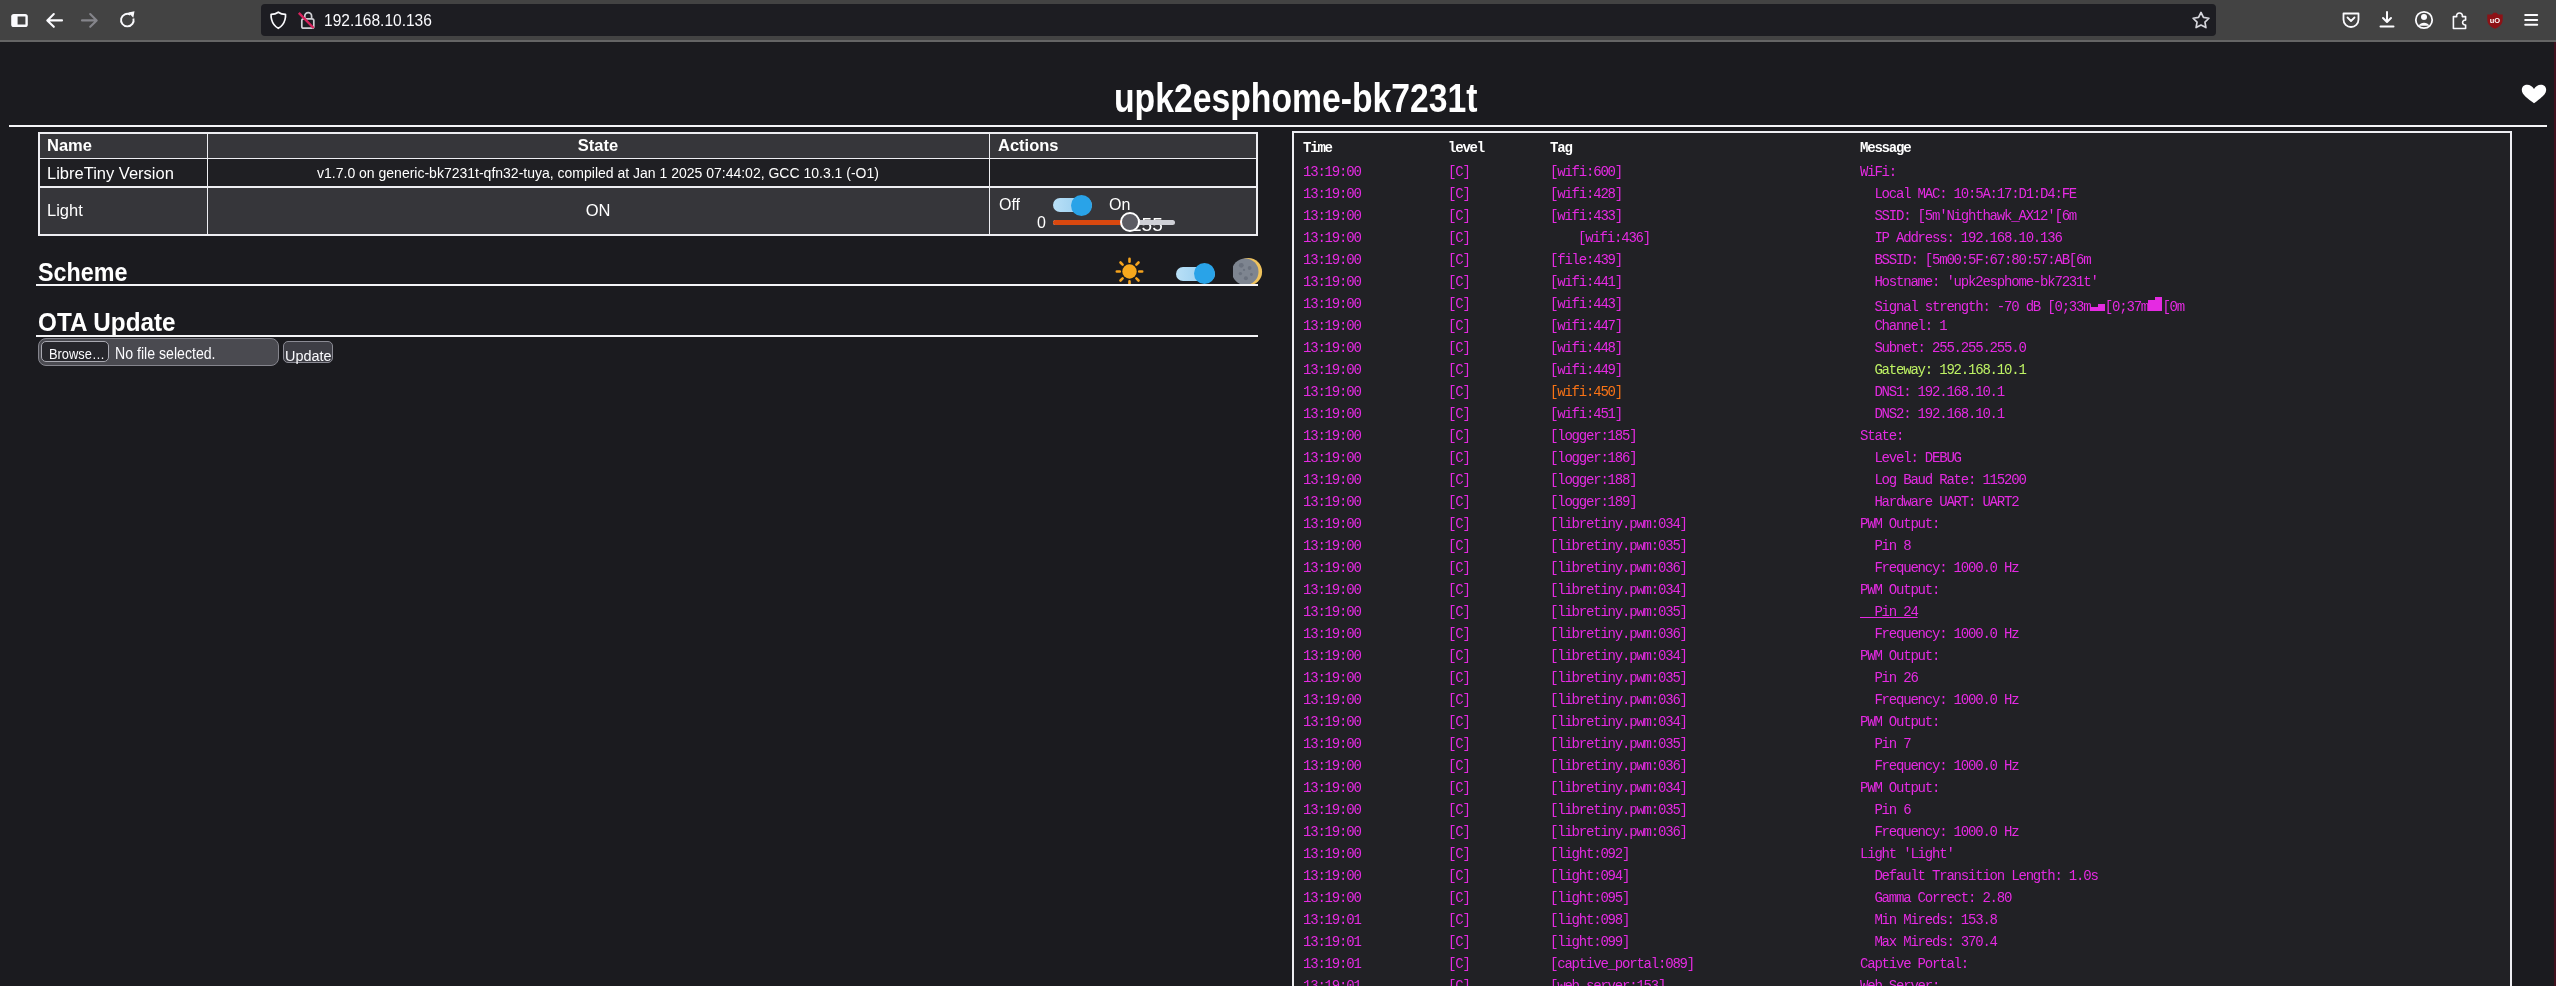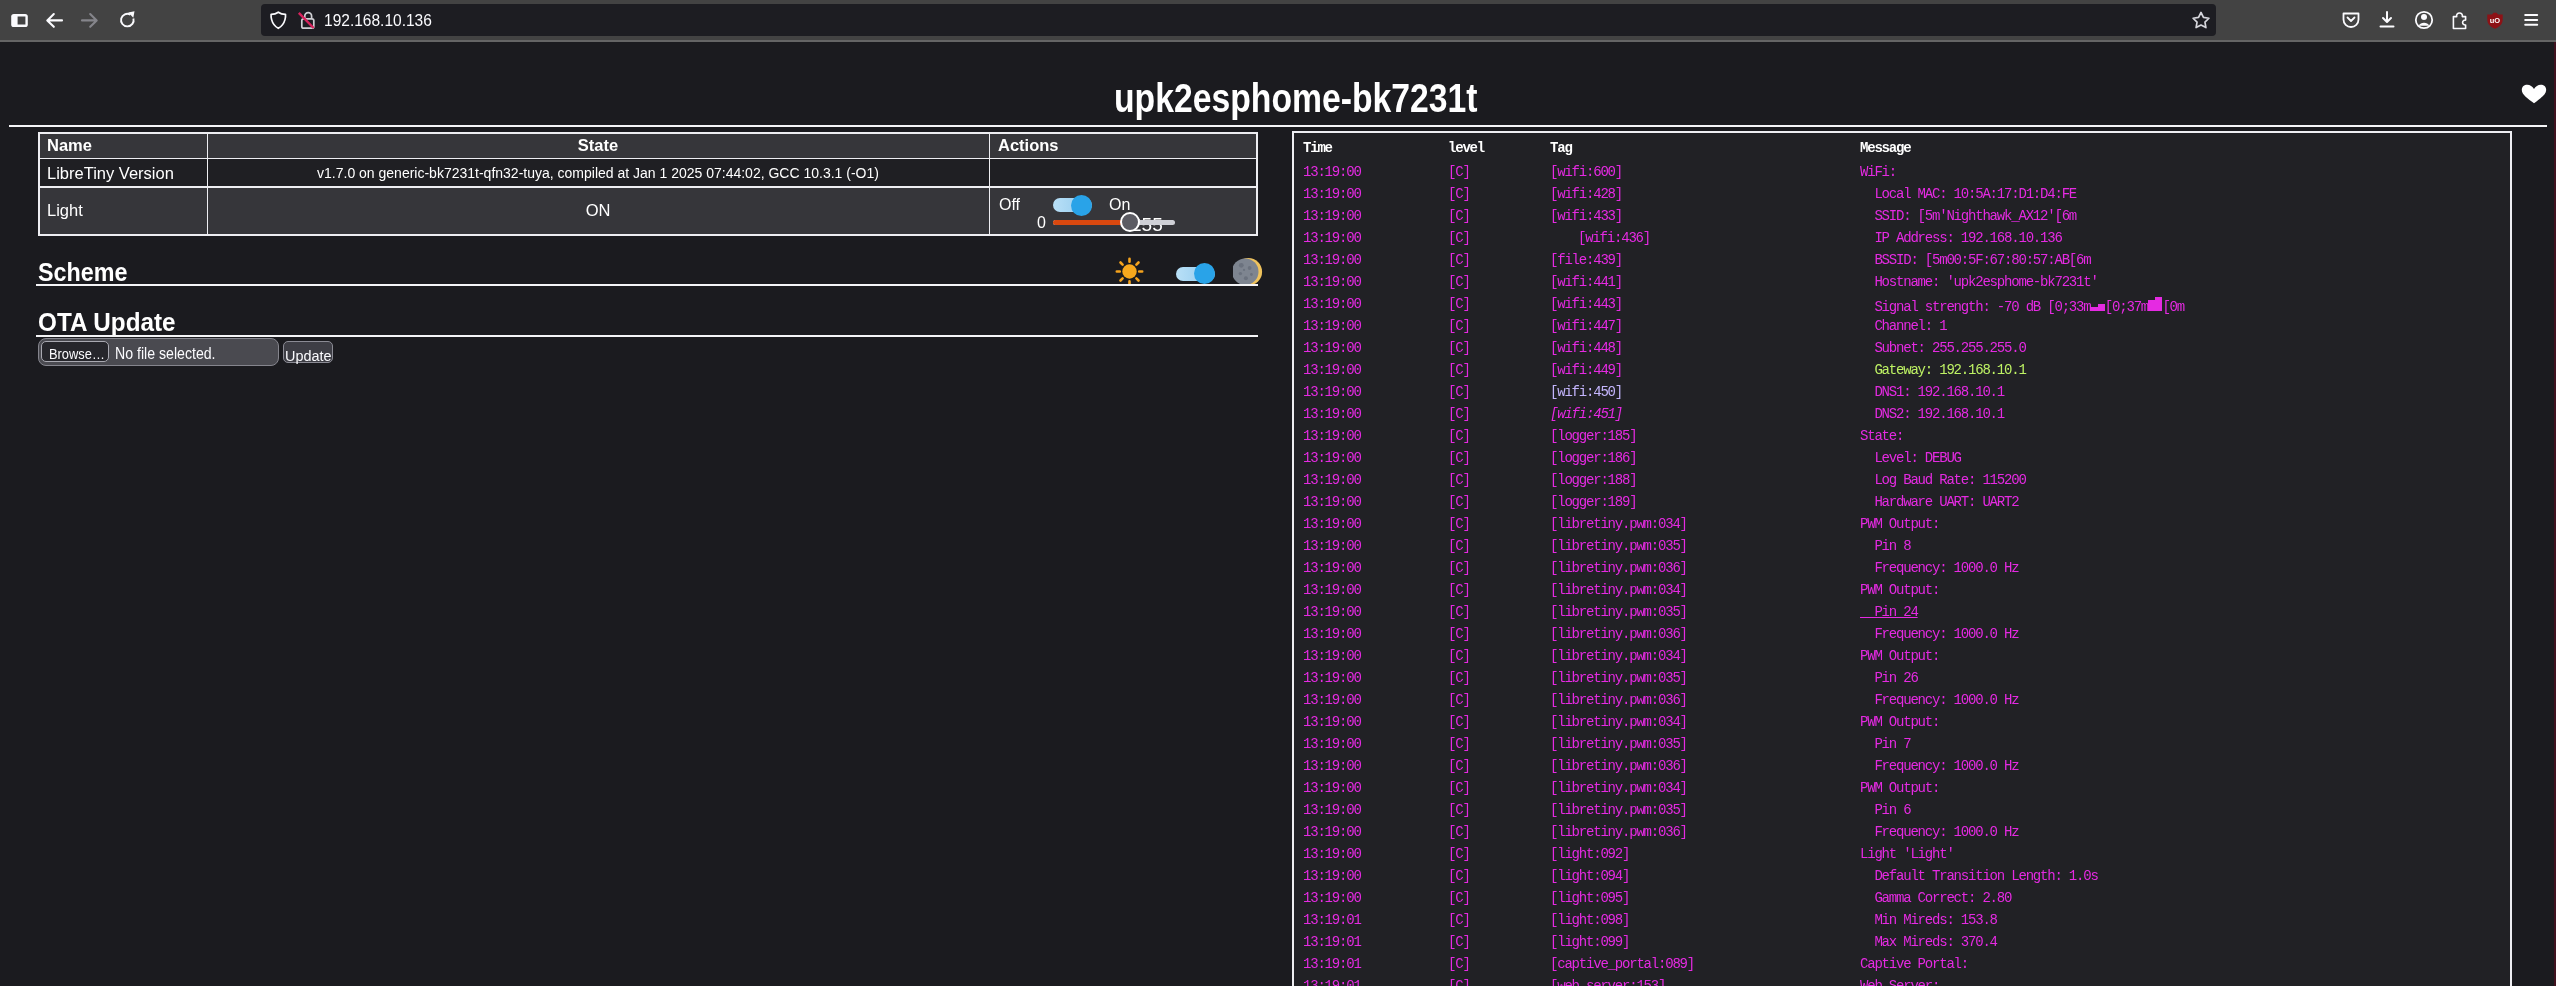--- a/index.html
+++ b/index.html
@@ -179,27 +179,27 @@
   </div>
 <div class="a" style="left:0;top:358.5px;height:22px">
     <span class="t mono" style="left:1303px;top:4px;font-size:14px;letter-spacing:-1.2px;color:#e52ae2;">13:19:00</span>
     <span class="t mono" style="left:1448px;top:4px;font-size:14px;letter-spacing:-1.2px;color:#e52ae2;">[C]</span>
     <span class="t mono" style="left:1550px;top:4px;font-size:14px;letter-spacing:-1.2px;color:#e52ae2;">[wifi:449]</span>
     <span class="t mono" style="left:1860px;top:4px;font-size:14px;letter-spacing:-1.2px;color:#bef264;">  Gateway: 192.168.10.1</span>
   </div>
 <div class="a" style="left:0;top:380.5px;height:22px">
     <span class="t mono" style="left:1303px;top:4px;font-size:14px;letter-spacing:-1.2px;color:#e52ae2;">13:19:00</span>
     <span class="t mono" style="left:1448px;top:4px;font-size:14px;letter-spacing:-1.2px;color:#e52ae2;">[C]</span>
-    <span class="t mono" style="left:1550px;top:4px;font-size:14px;letter-spacing:-1.2px;color:#c4b5fd;">[wifi:450]</span>
+    <span class="t mono" style="left:1550px;top:4px;font-size:14px;letter-spacing:-1.2px;color:#f97316;">[wifi:450]</span>
     <span class="t mono" style="left:1860px;top:4px;font-size:14px;letter-spacing:-1.2px;color:#e52ae2;">  DNS1: 192.168.10.1</span>
   </div>
 <div class="a" style="left:0;top:402.5px;height:22px">
     <span class="t mono" style="left:1303px;top:4px;font-size:14px;letter-spacing:-1.2px;color:#e52ae2;">13:19:00</span>
     <span class="t mono" style="left:1448px;top:4px;font-size:14px;letter-spacing:-1.2px;color:#e52ae2;">[C]</span>
-    <span class="t mono" style="left:1550px;top:4px;font-size:14px;letter-spacing:-1.2px;color:#e52ae2;font-style:italic;">[wifi:451]</span>
+    <span class="t mono" style="left:1550px;top:4px;font-size:14px;letter-spacing:-1.2px;color:#e52ae2;">[wifi:451]</span>
     <span class="t mono" style="left:1860px;top:4px;font-size:14px;letter-spacing:-1.2px;color:#e52ae2;">  DNS2: 192.168.10.1</span>
   </div>
 <div class="a" style="left:0;top:424.5px;height:22px">
     <span class="t mono" style="left:1303px;top:4px;font-size:14px;letter-spacing:-1.2px;color:#e52ae2;">13:19:00</span>
     <span class="t mono" style="left:1448px;top:4px;font-size:14px;letter-spacing:-1.2px;color:#e52ae2;">[C]</span>
     <span class="t mono" style="left:1550px;top:4px;font-size:14px;letter-spacing:-1.2px;color:#e52ae2;">[logger:185]</span>
     <span class="t mono" style="left:1860px;top:4px;font-size:14px;letter-spacing:-1.2px;color:#e52ae2;">State:</span>
   </div>
 <div class="a" style="left:0;top:446.5px;height:22px">
     <span class="t mono" style="left:1303px;top:4px;font-size:14px;letter-spacing:-1.2px;color:#e52ae2;">13:19:00</span>

